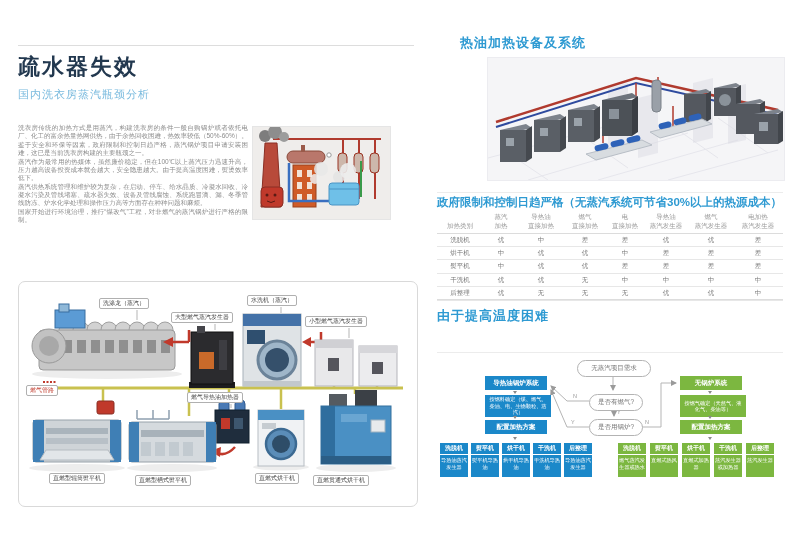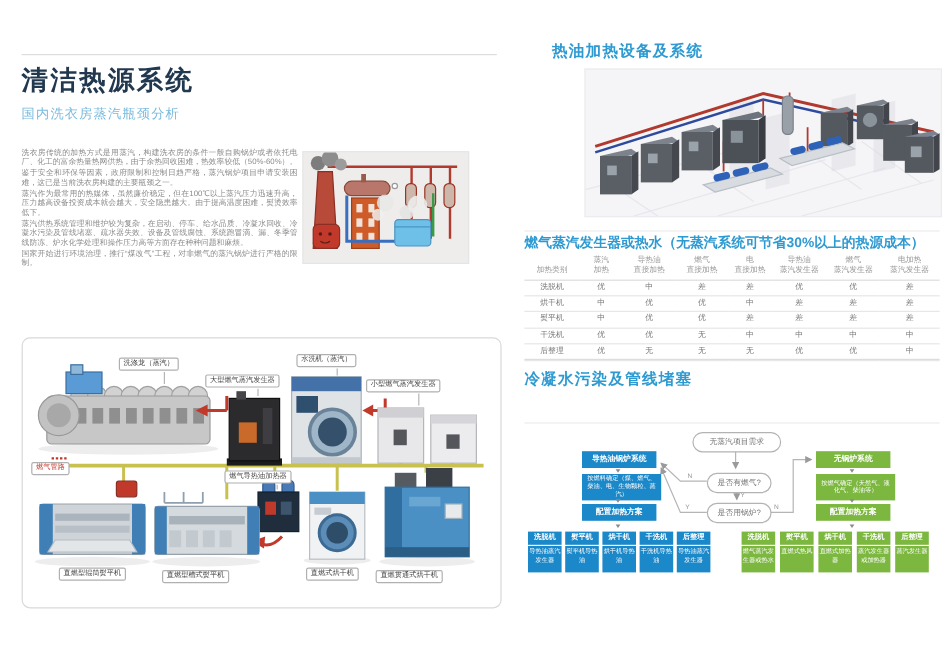--- a/index.html
+++ b/index.html
@@ -34,21 +34,21 @@
   .chip.blue{background:#1b88c9;}
   .chip.green{background:#7cb740;}
   .tri{position:absolute;width:0;height:0;border-left:2.5px solid transparent;border-right:2.5px solid transparent;border-top:3.5px solid #8a8a8a;}
 </style>
 </head>
 <body>
 
 <div class="page">
 
   <div class="rule" style="left:18px;top:45px;width:396px;"></div>
-  <div class="h1" style="left:18px;top:52px;">清洁热源系统</div>
+  <div class="h1" style="left:18px;top:52px;">疏水器失效</div>
   <div class="subtitle" style="left:18px;top:87px;">国内洗衣房蒸汽瓶颈分析</div>
 
   <div class="intro" id="introParas">
       <p>洗衣房传统的加热方式是用蒸汽，构建洗衣房的条件一般自购锅炉或者依托电厂、化工的富余热量热网供热，由于余热回收困难，热效率较低（50%-60%）。</p>
       <p>鉴于安全和环保等因素，政府限制和控制日趋严格，蒸汽锅炉项目申请安装困难，这已是当前洗衣房构建的主要瓶颈之一。</p>
       <p>蒸汽作为最常用的热媒体，虽然廉价稳定，但在100℃以上蒸汽压力迅速升高，压力越高设备投资成本就会越大，安全隐患越大。由于提高温度困难，熨烫效率低下。</p>
       <p>蒸汽供热系统管理和维护较为复杂，在启动、停车、给水品质、冷凝水回收、冷凝水污染及管线堵塞、疏水器失效、设备及管线腐蚀、系统跑冒滴、漏、冬季管线防冻、炉水化学处理和操作压力高等方面存在种种问题和麻烦。</p>
       <p>国家开始进行环境治理，推行“煤改气”工程，对非燃气的蒸汽锅炉进行严格的限制。</p>
     </div>
 
@@ -332,21 +332,21 @@
       <g transform="translate(162,68)">
           <polygon points="0,6 52,-7 62,-2 10,12" fill="#d8dce0" stroke="#b8bec6"></polygon>
           <rect x="8" y="-2" width="13" height="6" rx="3" fill="#2e62b8" transform="rotate(-14 8 -2)"></rect>
           <rect x="23" y="-6" width="13" height="6" rx="3" fill="#2e62b8" transform="rotate(-14 23 -6)"></rect>
           <rect x="38" y="-10" width="13" height="6" rx="3" fill="#2e62b8" transform="rotate(-14 38 -10)"></rect>
         </g>
     </g>
   </svg>
 
   <div class="rule light" style="left:437px;top:192px;width:346px;"></div>
-  <div class="h2 small" style="left:437px;top:195px;width:350px;">燃气蒸汽发生器或热水（无蒸汽系统可节省30%以上的热源成本）</div>
+  <div class="h2 small" style="left:437px;top:195px;width:350px;">政府限制和控制日趋严格（无蒸汽系统可节省30%以上的热源成本）</div>
 
   <table class="cmp">
     <colgroup>
         <col style="width:46px">
         <col style="width:36px">
         <col style="width:44px">
         <col style="width:44px">
         <col style="width:36px">
         <col style="width:46px">
         <col style="width:44px">
@@ -435,21 +435,21 @@
           <td>无</td>
           <td>无</td>
           <td>优</td>
           <td>优</td>
           <td>中</td>
         </tr>
       </tbody>
   </table>
 
   <div class="rule" style="left:437px;top:299px;width:346px;"></div>
-  <div class="h2" style="left:437px;top:307px;">冷凝水污染及管线堵塞</div>
+  <div class="h2" style="left:437px;top:307px;">由于提高温度困难</div>
   <div class="rule light" style="left:437px;top:352px;width:346px;"></div>
 
   <div class="flow" id="flow">
     <svg class="flow-lines" width="350" height="128">
       <defs>
         <marker id="arr" markerWidth="7" markerHeight="7" refX="5" refY="3" orient="auto">
           <path d="M0 0 L6 3 L0 6 z" fill="#9a9a9a"></path>
         </marker>
       </defs>
       <g stroke="#b5b5b5" fill="none" stroke-width="1">

